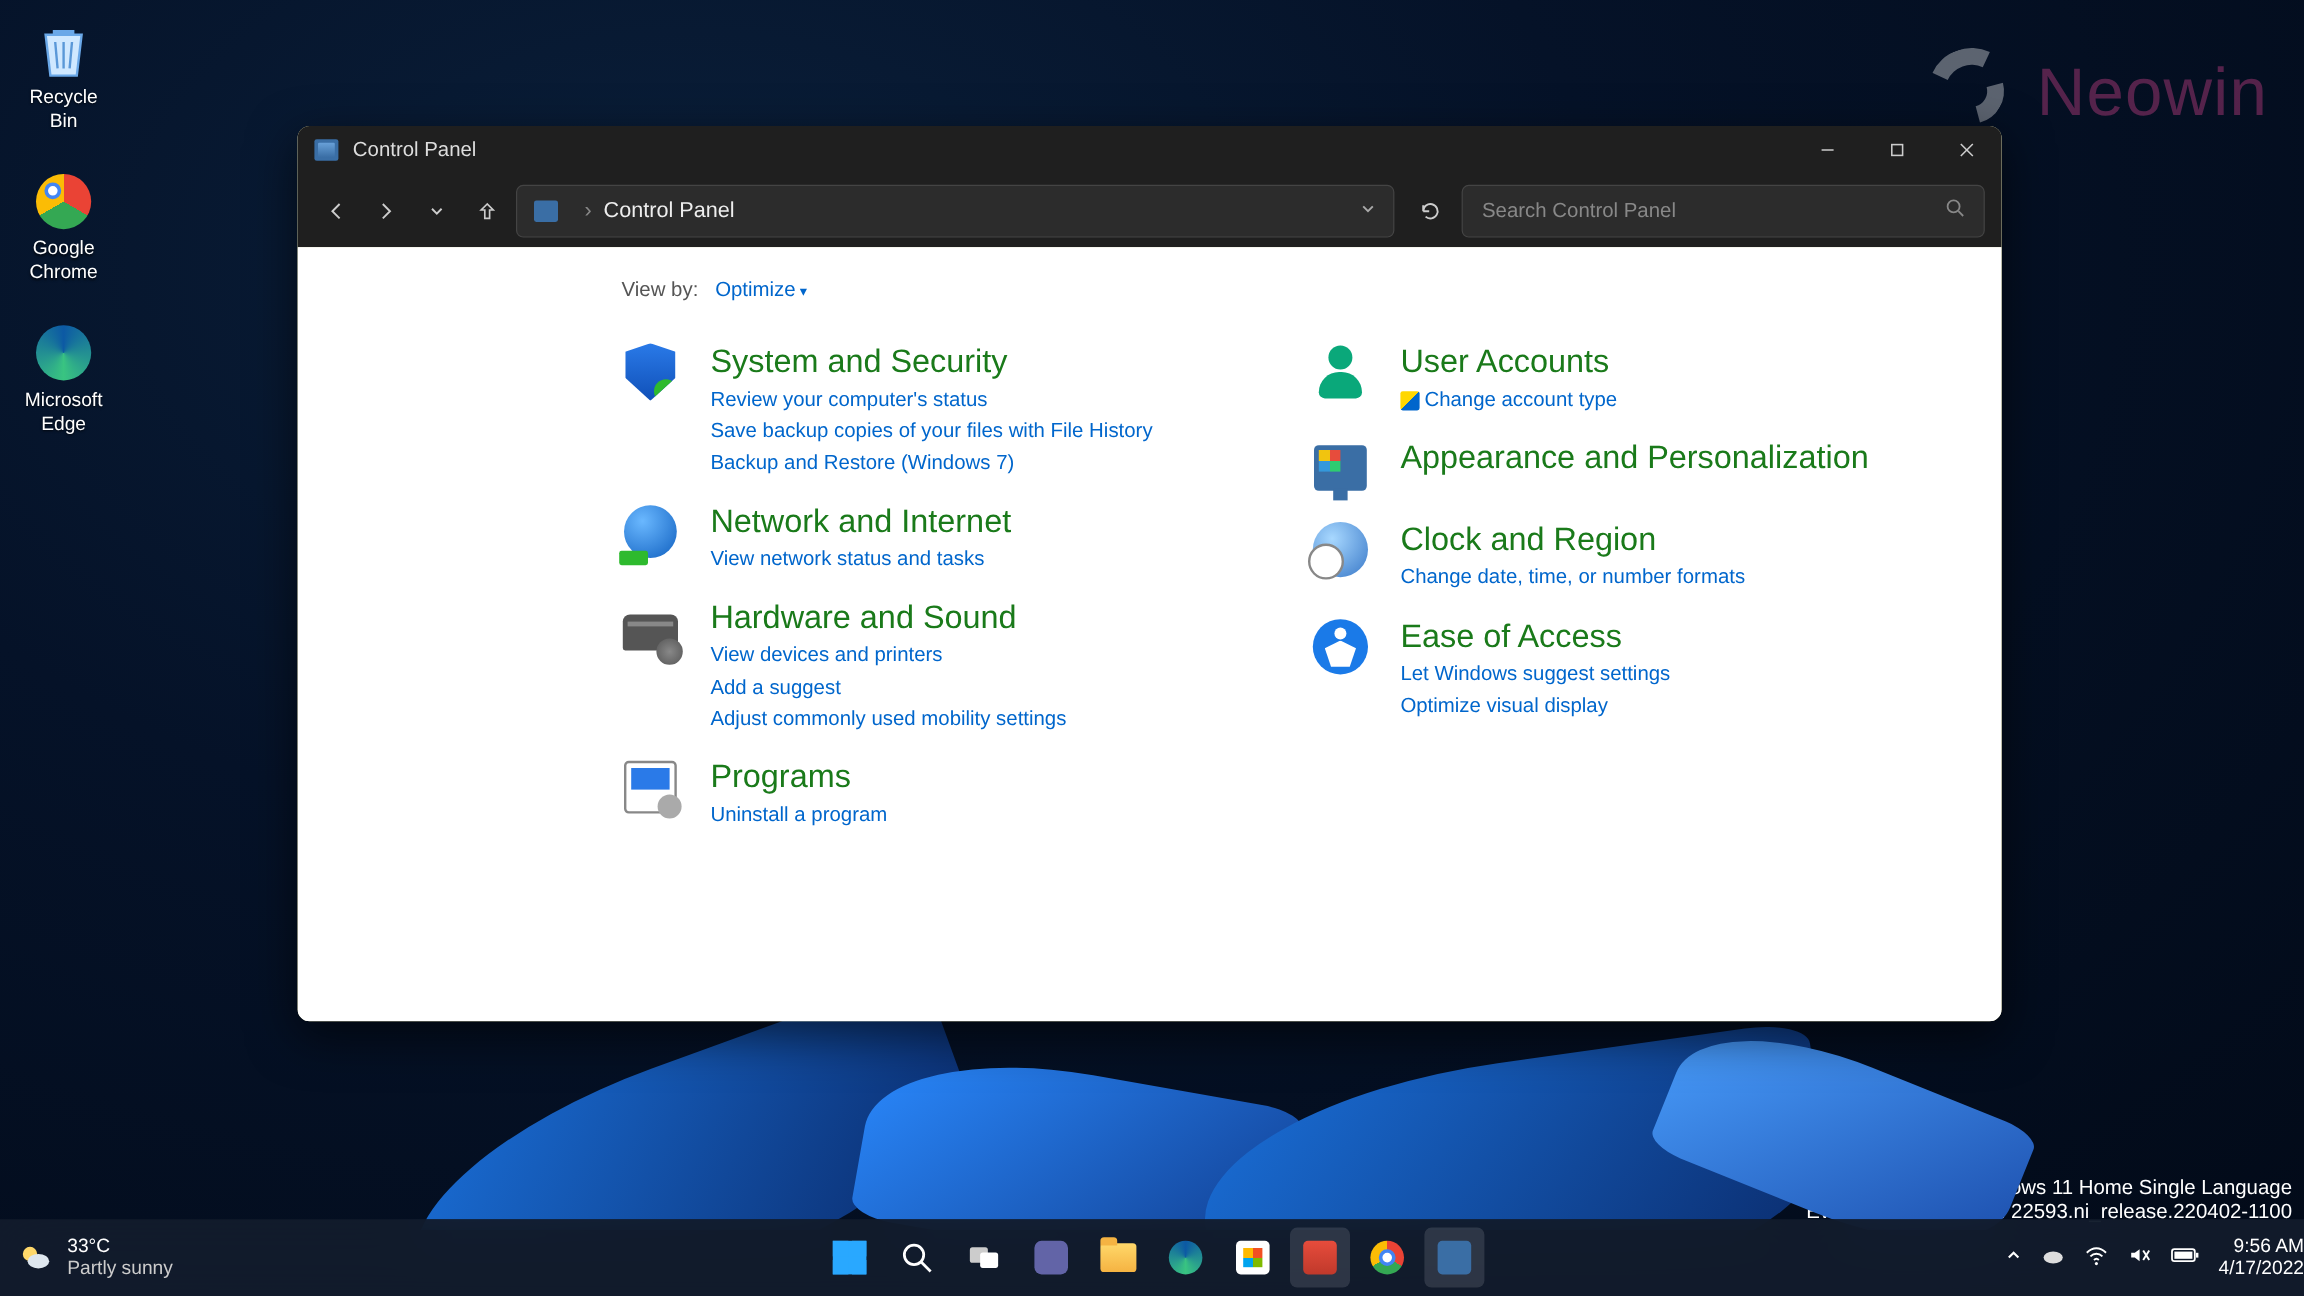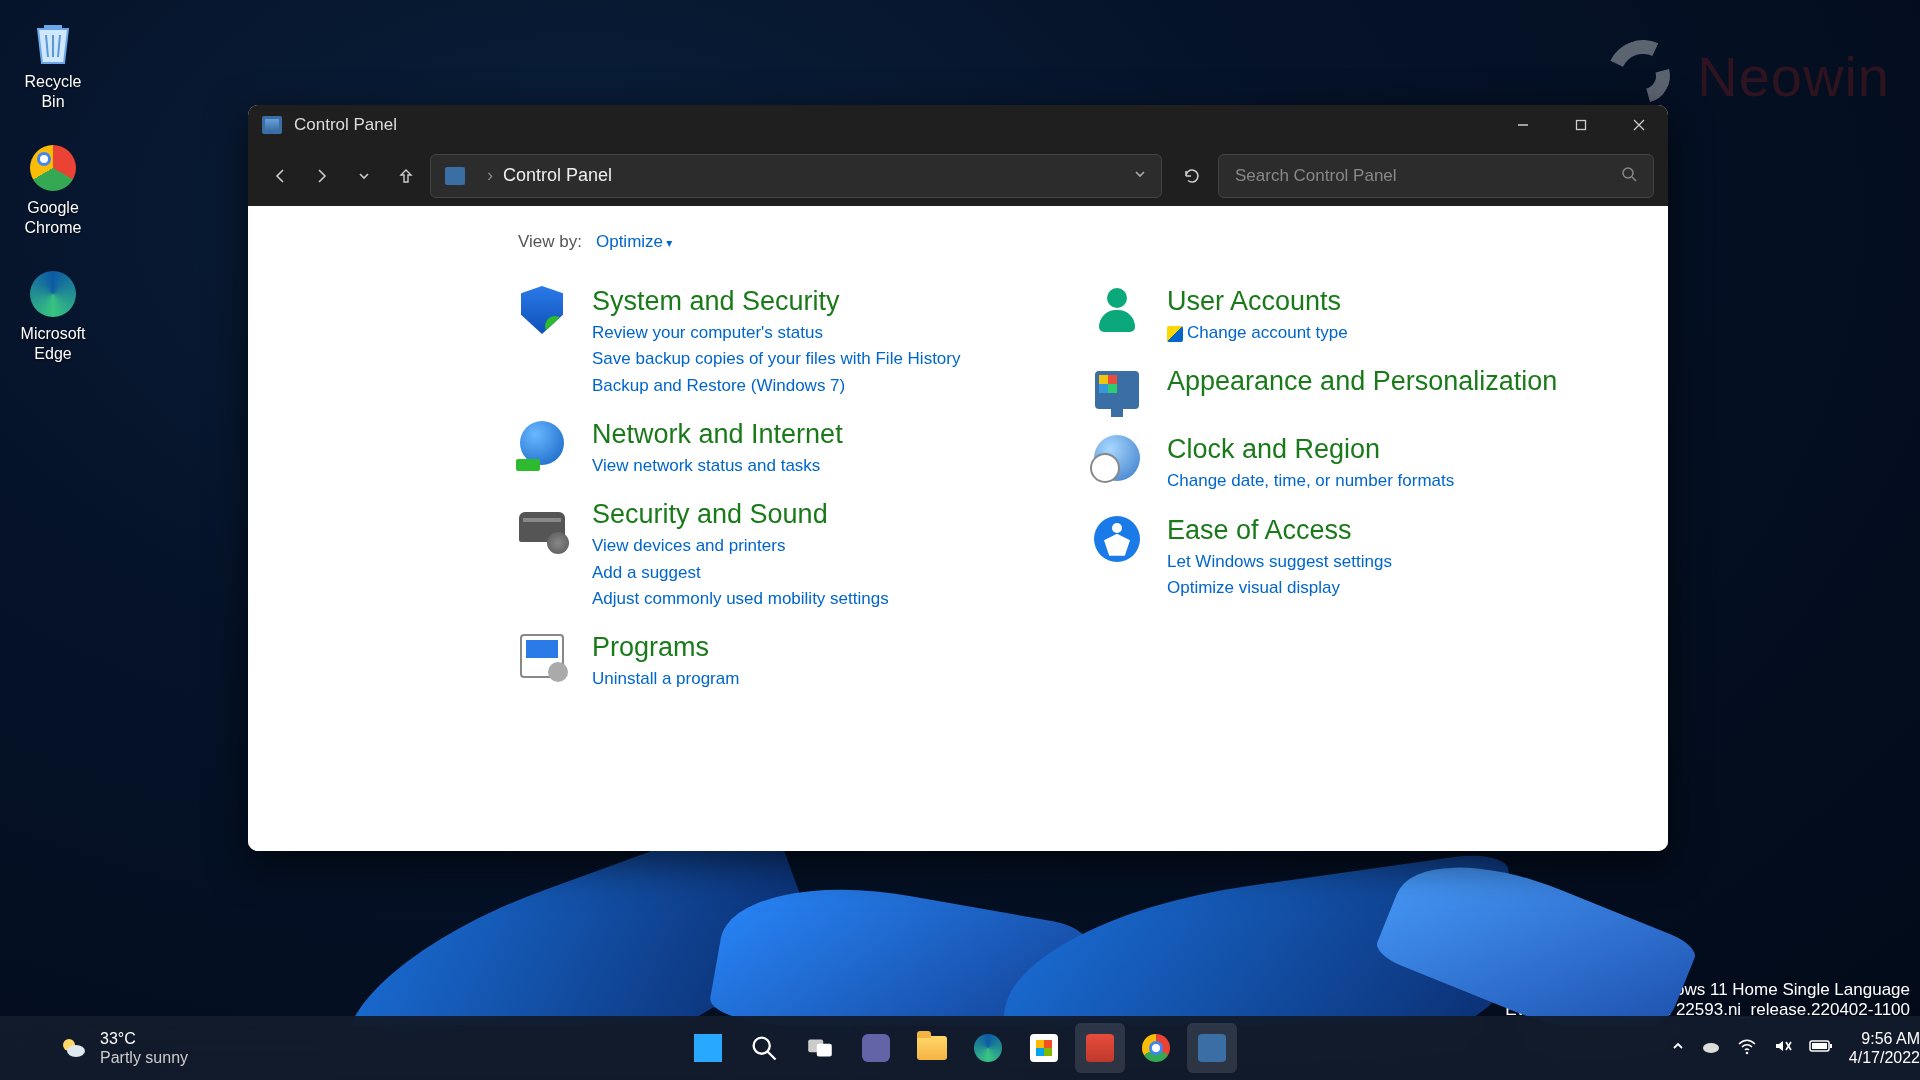--- a/index.html
+++ b/index.html
@@ -6,21 +6,21 @@
 body { width: 1920px; height: 1080px; overflow: hidden; background: radial-gradient(ellipse at 30% 20%, #0a1f3a 0%, #051228 40%, #020a18 100%); position: relative; }
 
 
 .desktop-icons { position: absolute; top: 10px; left: 8px; width: 90px; }
 .desktop-icon { display: flex; flex-direction: column; align-items: center; padding: 6px; margin-bottom: 18px; cursor: pointer; }
 .desktop-icon-img { width: 52px; height: 52px; margin-bottom: 4px; display:flex; align-items:center; justify-content:center; }
 .desktop-icon-label { color: #fff; font-size: 16px; text-align: center; line-height: 1.25; text-shadow: 0 1px 2px rgba(0,0,0,0.8); }
 
 
 .watermark { position: absolute; top: 40px; right: 30px; display: flex; align-items: center; gap: 18px; opacity: 0.35; }
-.watermark-text { color: #7f1d1d; font-size: 56px; letter-spacing: 1px; }
+.watermark-text { color: #ec4899; font-size: 56px; letter-spacing: 1px; }
 .wm-logo { width: 72px; height: 72px; position:relative;}
 .wm-logo .arc{position:absolute;border:14px solid #fff;border-color:#fff transparent transparent transparent;border-radius:50%;}
 .wm-logo .a1{width:72px;height:72px;top:0;left:0;transform:rotate(-20deg);}
 .wm-logo .a2{width:54px;height:54px;top:9px;left:9px;transform:rotate(120deg);}
 
 .build-info { position:absolute; right:10px; bottom:60px; text-align:right; }
 .build-info div{ color:#fff; font-size:17px; }
 
 
 .bloom { position:absolute; left:250px; right:0; bottom:55px; height:230px; overflow:hidden; pointer-events:none;}
@@ -87,21 +87,21 @@
 .ci-appear::before{content:"";position:absolute;top:4px;left:4px;width:18px;height:18px;background:conic-gradient(#e74c3c 0 90deg,#2ecc71 90deg 180deg,#3498db 180deg 270deg,#f1c40f 270deg 360deg);}
 .ci-appear::after{content:"";position:absolute;bottom:-8px;left:16px;width:12px;height:10px;background:#3a6ea5;}
 .ci-clock{width:46px;height:46px;background:radial-gradient(circle at 35% 30%,#a8d8ff,#3878c8);border-radius:50%;position:relative;}
 .ci-clock::after{content:"";position:absolute;bottom:-2px;left:-4px;width:26px;height:26px;background:#fff;border:2px solid #888;border-radius:50%;}
 .ci-ease{width:46px;height:46px;background:#1a7ae8;border-radius:50%;position:relative;}
 .ci-ease::before{content:"";position:absolute;top:7px;left:18px;width:10px;height:10px;background:#fff;border-radius:50%;}
 .ci-ease::after{content:"";position:absolute;top:18px;left:10px;width:26px;height:22px;background:#fff;clip-path:polygon(50% 0,100% 30%,80% 100%,20% 100%,0 30%);}
 
 
 .taskbar { position: absolute; bottom: 0; left: 0; right: 0; height: 64px; background: rgba(18,28,44,0.93); backdrop-filter: blur(20px); display: flex; align-items: center; }
-.tb-left { display:flex; align-items:center; padding-left:14px; gap:12px; width:300px;margin-left:44px;}
+.tb-left { display:flex; align-items:center; padding-left:14px; gap:12px; width:300px;}
 .weather-icon{width:30px;height:30px;}
 .weather-txt{color:#fff;line-height:1.2;}
 .weather-temp{font-size:16px;}
 .weather-desc{font-size:16px;color:#ccc;}
 .tb-center { position:absolute; left:50%; transform:translateX(-50%); display:flex; gap:6px;}
 .tb-icon { width:50px; height:50px; display:flex; align-items:center; justify-content:center; border-radius:6px; cursor:pointer;}
 .tb-icon.active{background:rgba(255,255,255,0.12);}
 .tb-icon svg,.tb-icon .ic{width:30px;height:30px;}
 .tb-right { margin-left:auto; display:flex; align-items:center; padding-right:0; gap:16px; color:#fff;}
 .sys-icon{font-size:17px;cursor:pointer;}
@@ -273,21 +273,21 @@
             <div class="cat-title">Network and Internet</div>
             <a class="cat-link">View network status and tasks</a>
           </div>
         </div>
 
         <div class="cat-item">
           <div class="cat-icon ci">
               <div class="ci-hw"></div>
             </div>
           <div class="cat-body">
-            <div class="cat-title">Security and Sound</div>
+            <div class="cat-title">Hardware and Sound</div>
             <a class="cat-link">View devices and printers</a>
             <a class="cat-link">Add a suggest</a>
             <a class="cat-link">Adjust commonly used mobility settings</a>
           </div>
         </div>
 
         <div class="cat-item">
           <div class="cat-icon ci">
               <div class="ci-prog"></div>
             </div>

